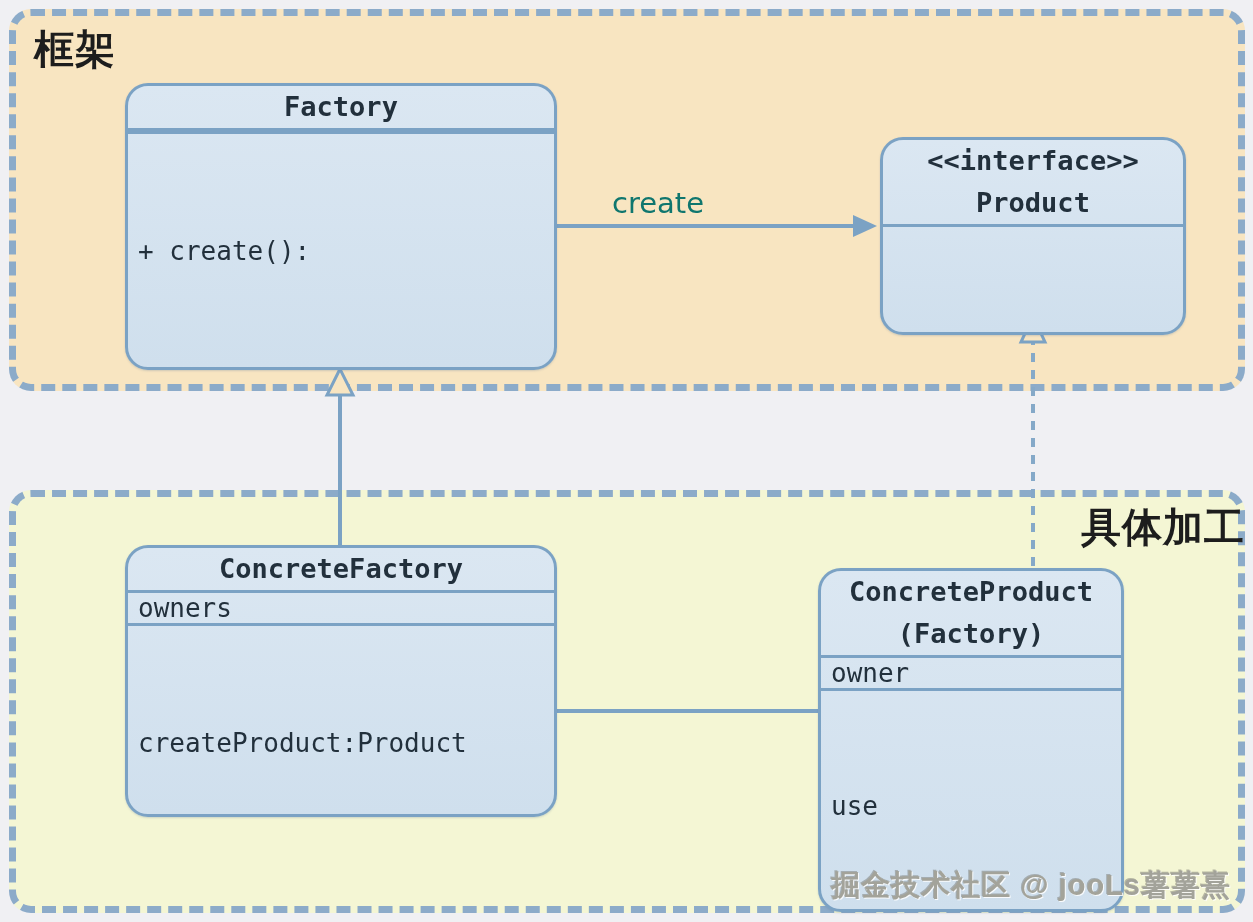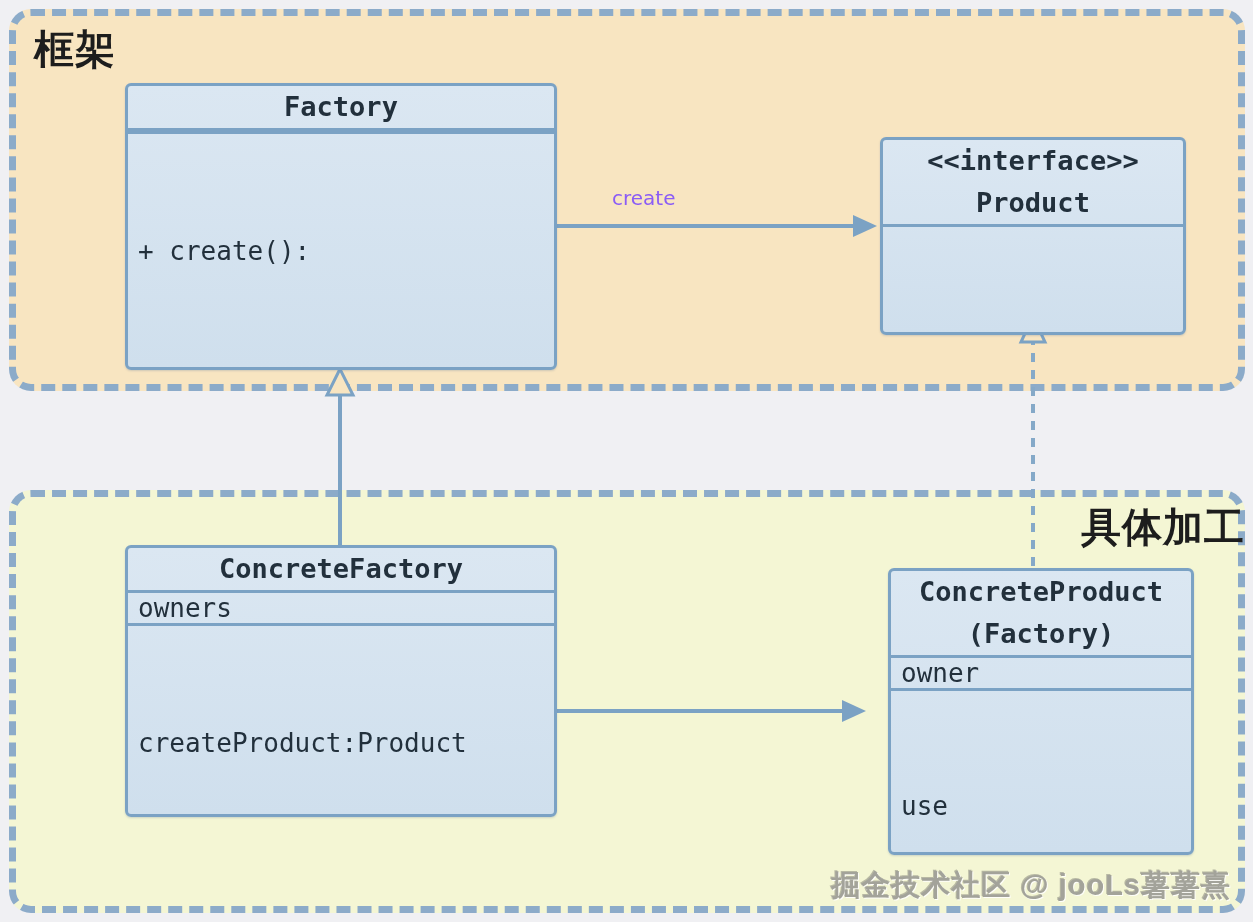--- a/index.html
+++ b/index.html
@@ -43,21 +43,21 @@
     z-index: 2;
     pointer-events: none;
   }
 
   .uml {
     position: absolute;
     z-index: 3;
     display: flex;
     flex-direction: column;
     border: 3px solid #7ba2c4;
-    border-radius: 6px;
+    border-radius: 23px;
     background: linear-gradient(180deg, #dbe7f2 0%, #cfdfed 100%);
     box-shadow: 0 1px 2px rgba(90,120,150,0.25);
     color: #22303c;
     overflow: hidden;
   }
   .uml .sec { border-top: 3px solid #7ba2c4; }
   .uml .sec:first-child { border-top: none; }
   .uml .title {
     display: flex;
     flex-direction: column;
@@ -88,32 +88,32 @@
 
   .box-product          { left: 880px; top: 137px; width: 306px; height: 198px; }
   .box-product .title   { height: 106px; }
   .box-product .members { flex: 1; padding-top: 12px; }
 
   .box-cfactory          { left: 125px; top: 545px; width: 432px; height: 272px; }
   .box-cfactory .title   { height: 107px; }
   .box-cfactory .attrs   { height: 70px; }
   .box-cfactory .members { flex: 1; }
 
-  .box-cproduct          { left: 888px; top: 568px; width: 306px; height: 287px; }
+  .box-cproduct          { left: 818px; top: 568px; width: 306px; height: 344px; }
   .box-cproduct .title   { height: 104px; }
   .box-cproduct .attrs   { height: 65px; }
   .box-cproduct .members { flex: 1; padding-top: 8px; }
 
   .edge-label {
     position: absolute;
     z-index: 3;
     left: 612px; top: 186px;
     font-family: "DejaVu Sans", "Liberation Sans", sans-serif;
-    font-size: 20px;
-    color: #8b5cf6;
+    font-size: 29px;
+    color: #0f766e;
   }
   .watermark {
     position: absolute;
     z-index: 4;
     right: 22px; top: 866px;
     font-family: "Liberation Sans", "DejaVu Sans", sans-serif;
     font-weight: 700;
     font-size: 29px;
     color: #a3a39a;
     text-shadow: 1px 1px 0 rgba(255,255,255,0.85), -1px -1px 0 rgba(110,110,105,0.45);

